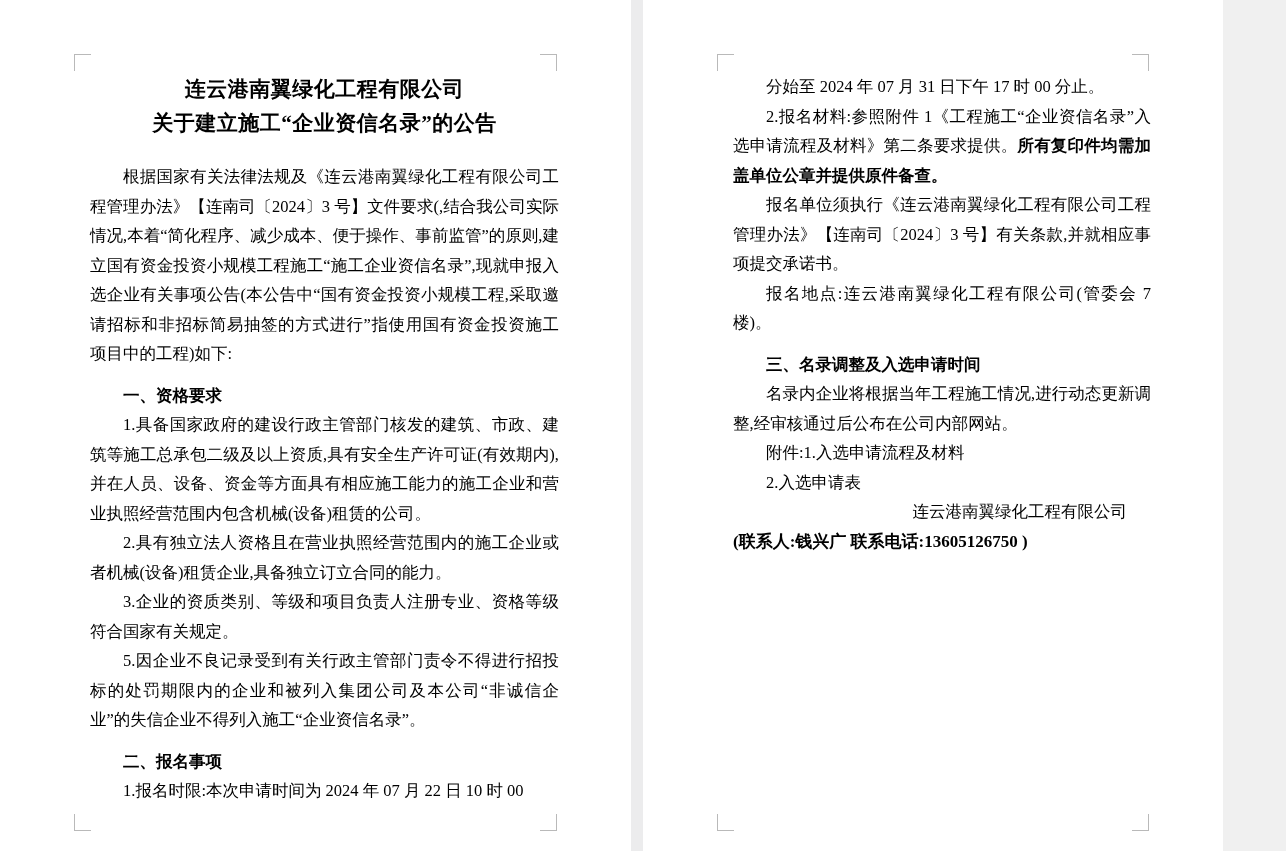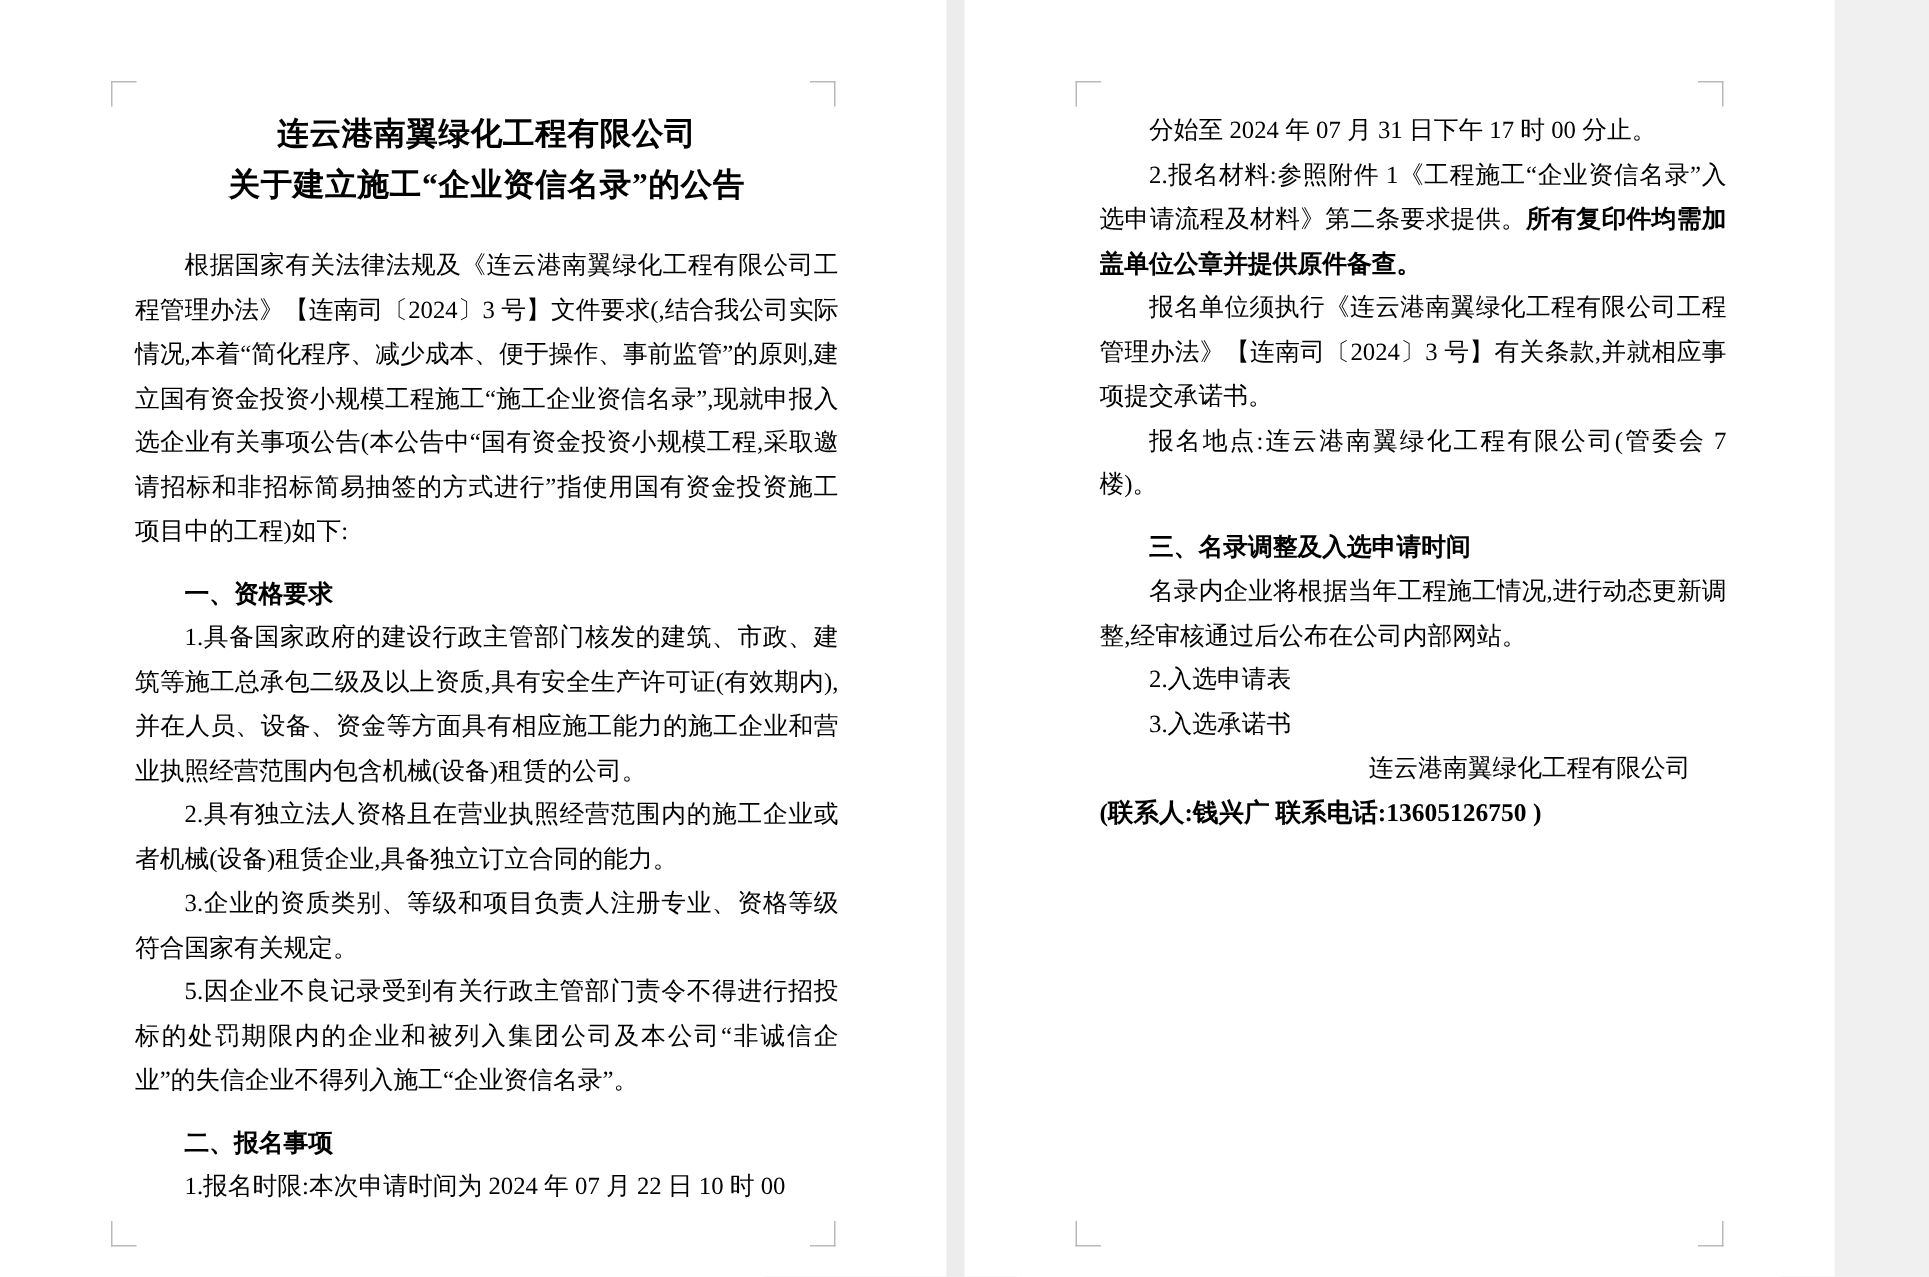--- a/index.html
+++ b/index.html
@@ -157,21 +157,21 @@
     <span class="cmark bl"></span>
     <span class="cmark br"></span>
 
     <div class="content">
       <p class="para">分始至 2024 年 07 月 31 日下午 17 时 00 分止。</p>
       <p class="para"><span>2.报名材料:参照附件 1《工程施工“企业资信名录”入选申请流程及材料》第二条要求提供。</span><span class="bold">所有复印件均需加盖单位公章并提供原件备查。</span></p>
       <p class="para">报名单位须执行《连云港南翼绿化工程有限公司工程管理办法》【连南司〔2024〕3 号】有关条款,并就相应事项提交承诺书。</p>
       <p class="para">报名地点:连云港南翼绿化工程有限公司(管委会 7 楼)。</p>
       <p class="para heading">三、名录调整及入选申请时间</p>
       <p class="para">名录内企业将根据当年工程施工情况,进行动态更新调整,经审核通过后公布在公司内部网站。</p>
+      <p class="para">附件:1.入选申请流程及材料</p>
       <p class="para indent4">2.入选申请表</p>
-      <p class="para indent4">3.入选承诺书</p>
       <p class="signature">连云港南翼绿化工程有限公司</p>
       <p class="contact">(联系人:钱兴广    联系电话:13605126750 )</p>
     </div>
 
   </div>
 
 </div>
 
 </body></html>

